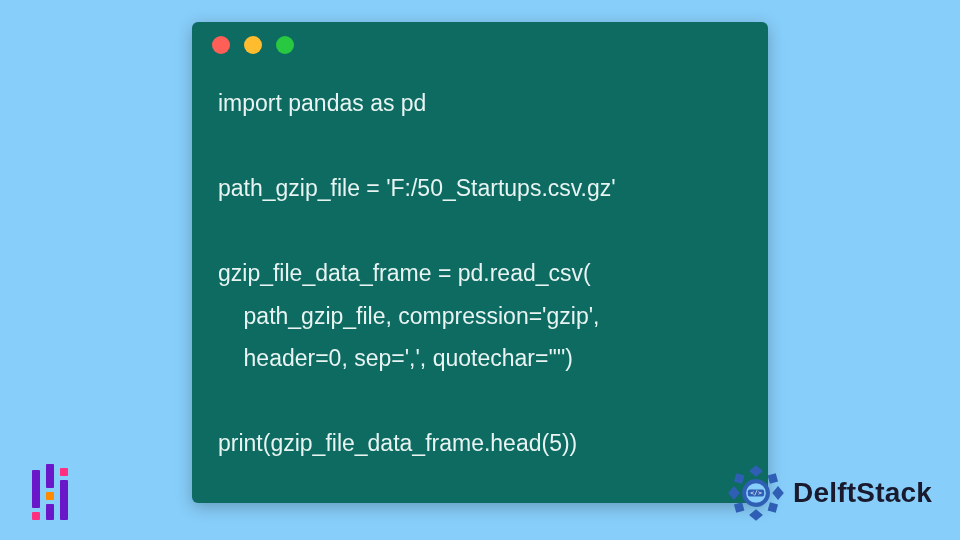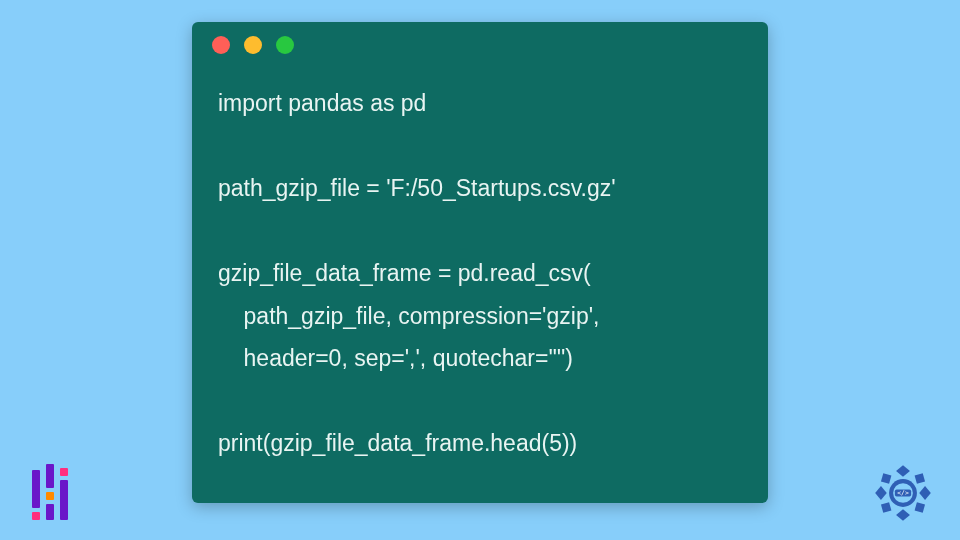--- a/index.html
+++ b/index.html
@@ -104,13 +104,14 @@
       <polygon points="16,16 30,20 26,34 12,30"></polygon>
       <polygon points="84,16 88,30 74,34 70,20"></polygon>
       <polygon points="16,84 12,70 26,66 30,80"></polygon>
       <polygon points="84,84 70,80 74,66 88,70"></polygon>
     </g>
     <circle cx="50" cy="50" r="24" fill="#2f5fb5"></circle>
     <circle cx="50" cy="50" r="17" fill="#87cefa"></circle>
     <rect x="36" y="44" width="28" height="12" rx="3" fill="#2f5fb5"></rect>
     <text x="50" y="54" text-anchor="middle" font-size="11" fill="#ffffff" font-family="monospace">&lt;/&gt;</text>
   </svg>
+  <span class="brand-text">DelftStack</span>
 </div>
 
 </body></html>

